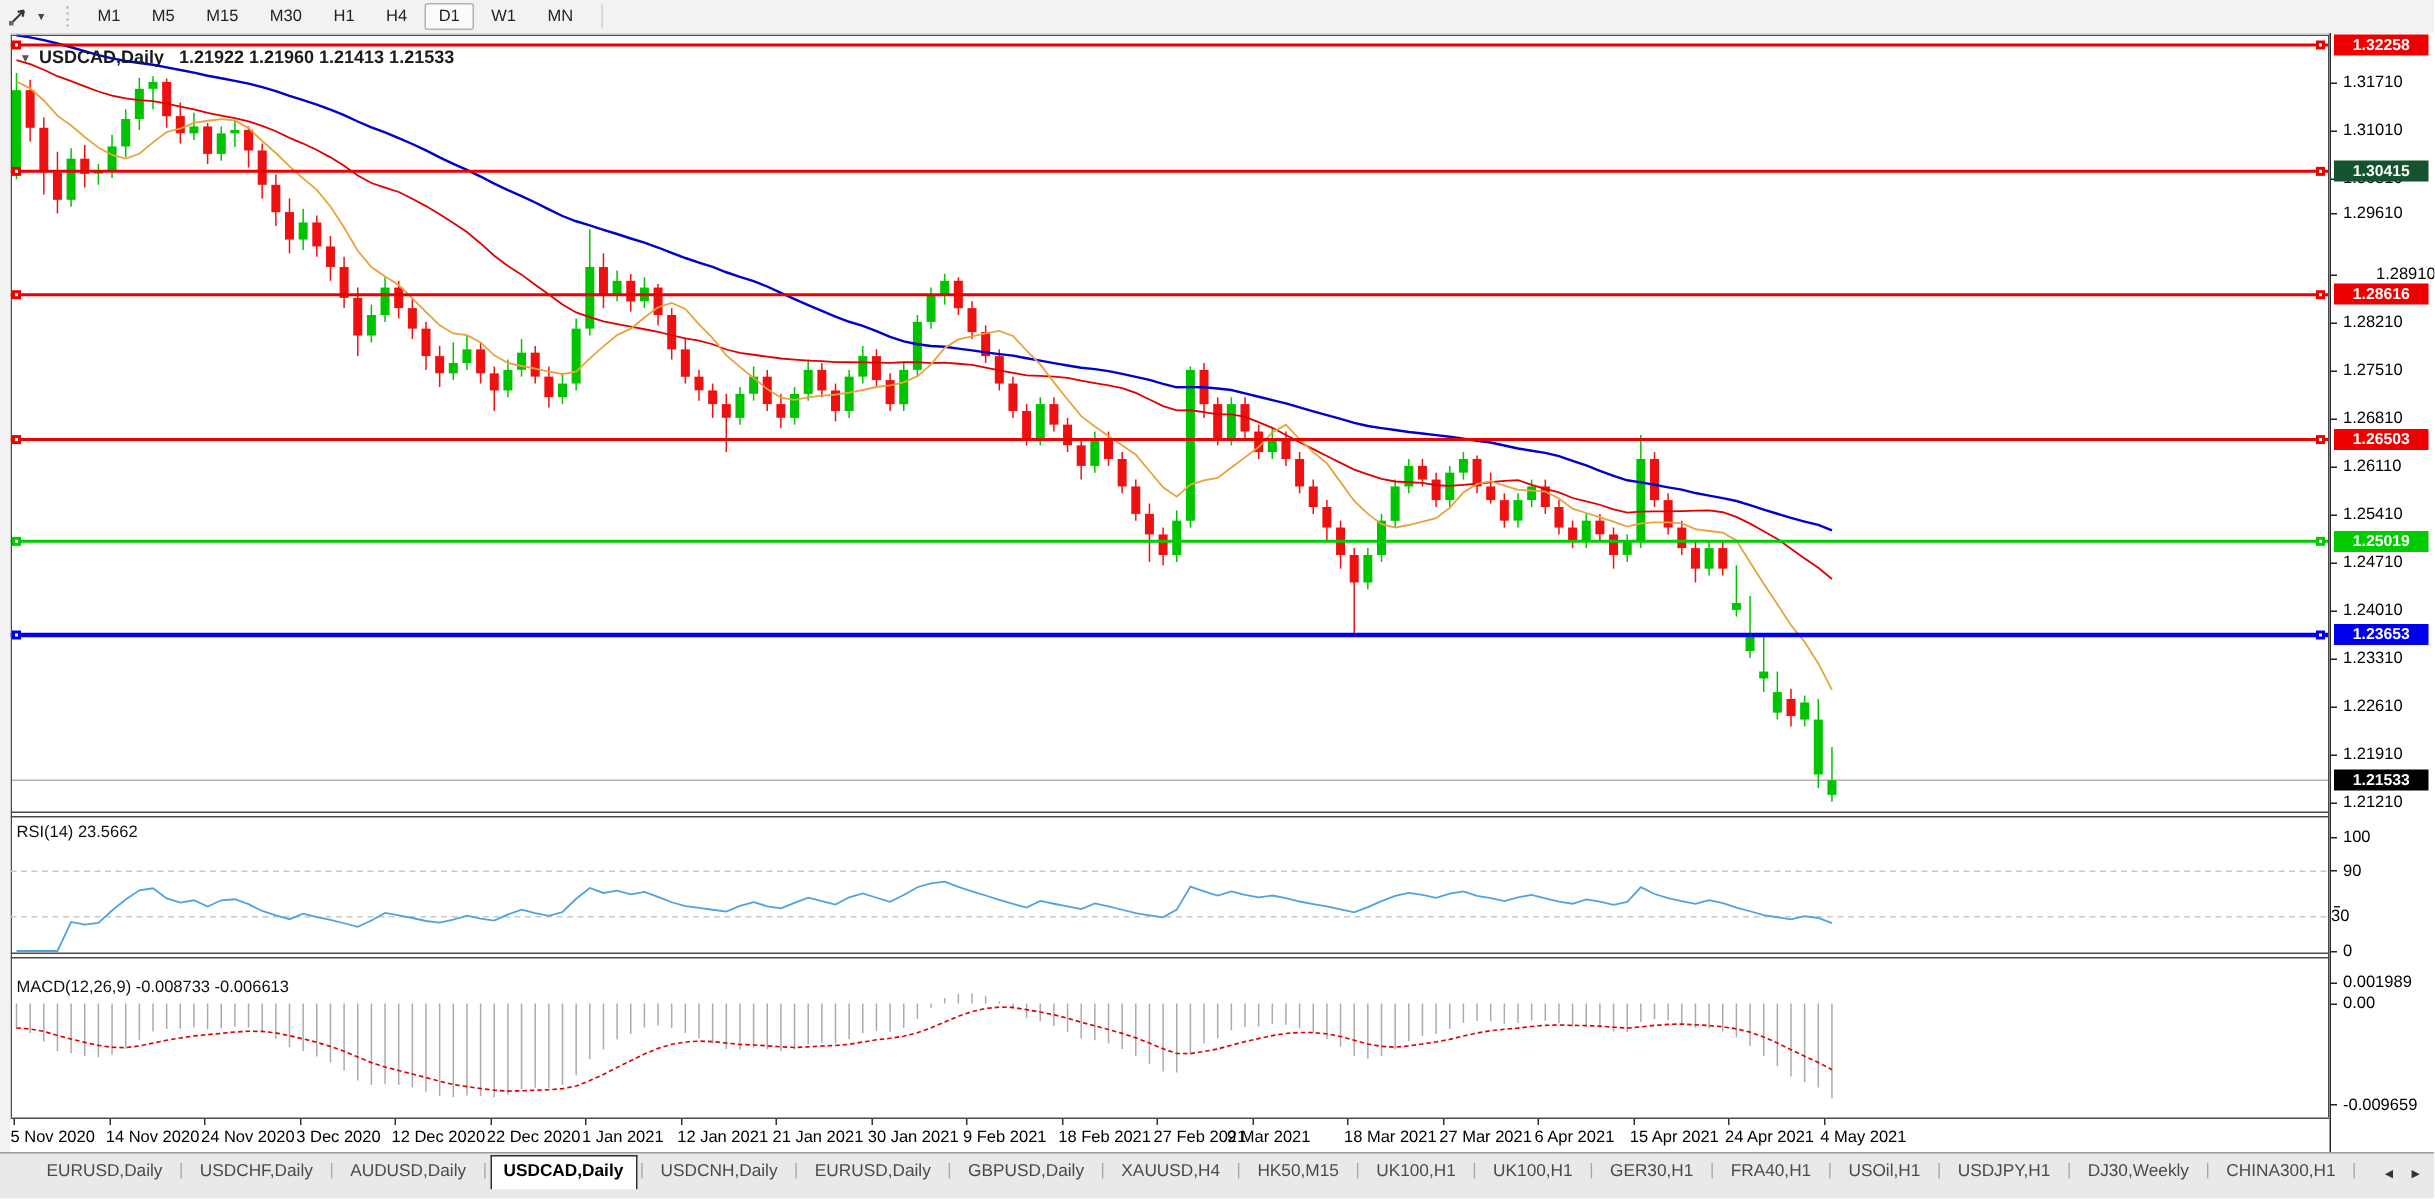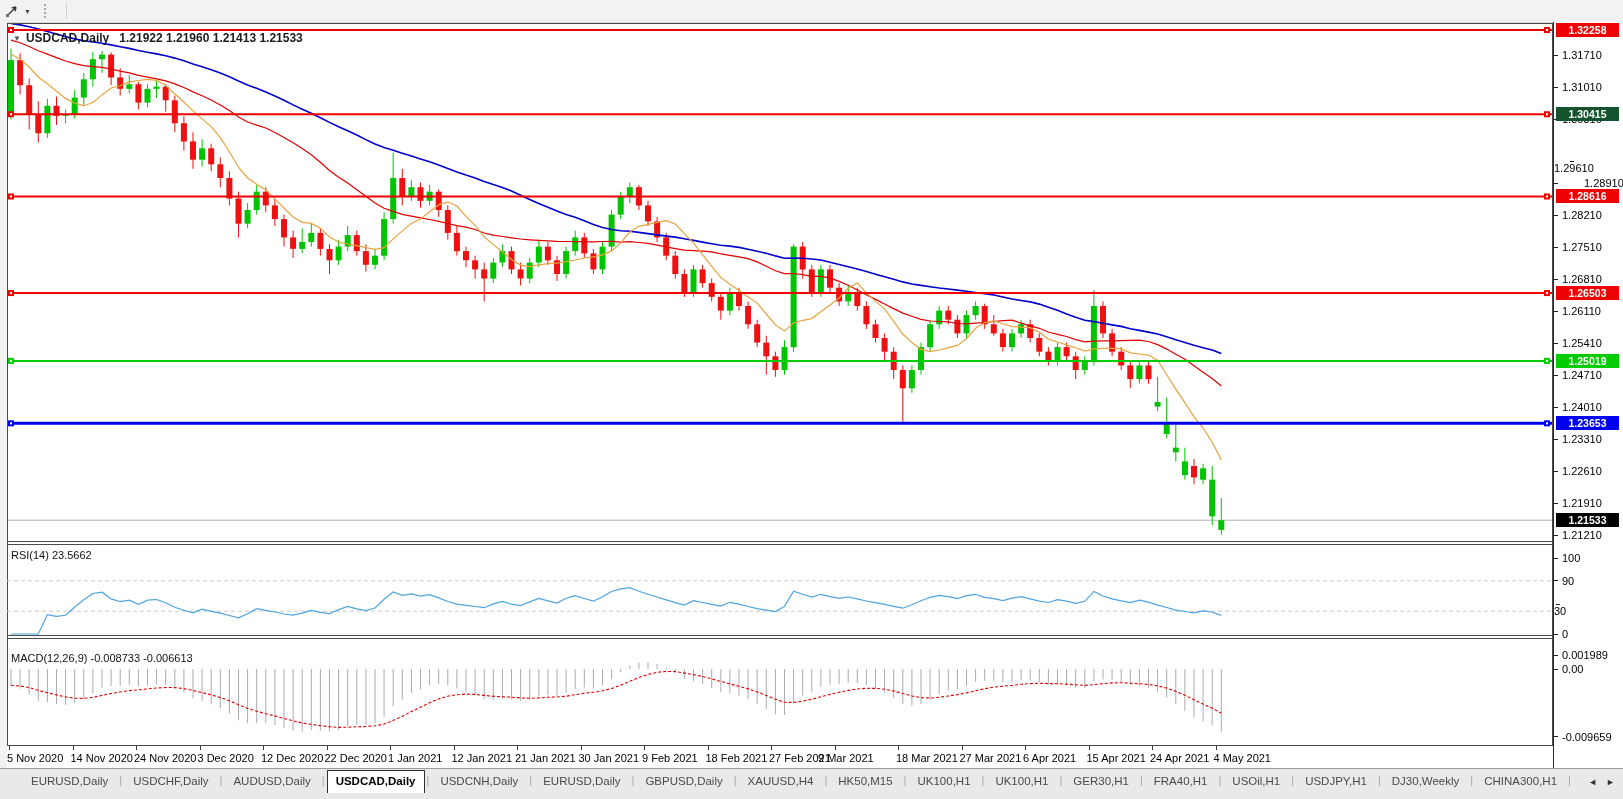--- a/index.html
+++ b/index.html
@@ -56,20 +56,31 @@
 
   <div id="toolbar">
     <span id="cursor-tool">
       <svg width="16" height="14" viewBox="0 0 16 14">
         <path d="M3 12 L12 3 M12 3 l-4.2 0.9 M12 3 l-0.9 4.2" stroke="#333" stroke-width="1.4" fill="none"></path>
         <rect x="2" y="10" width="3" height="3" fill="#6a6a6a"></rect>
       </svg>
     </span>
     <span id="caret">▼</span>
     <div class="grip"></div>
+    <div id="tf-buttons">
+        <div class="tfbtn">M1</div>
+        <div class="tfbtn">M5</div>
+        <div class="tfbtn">M15</div>
+        <div class="tfbtn">M30</div>
+        <div class="tfbtn">H1</div>
+        <div class="tfbtn">H4</div>
+        <div class="tfbtn active">D1</div>
+        <div class="tfbtn">W1</div>
+        <div class="tfbtn">MN</div>
+      </div>
     <div class="tool-sep"></div>
   </div>
 
   <div id="left-gutter"></div>
 
   <svg id="chart-svg" width="1546" height="722">
       <rect x="0" y="0" width="1546" height="722" fill="#ffffff"></rect>
       <line x1="0" x2="1546" y1="497.2397500000003" y2="497.2397500000003" stroke="#b4b4b4" stroke-width="1"></line>
       <line x1="4" x2="4" y1="25.6" y2="96.5" stroke="#00C400" stroke-width="1"></line>
       <rect x="1.0" y="37.1" width="6" height="54.9" fill="#00C400"></rect>
@@ -576,21 +587,21 @@
         <span>1.31710</span>
       </div>
       <div class="ptick" style="top: 58.0461px;">
         <i class="pdash"></i>
         <span>1.31010</span>
       </div>
       <div class="ptick" style="top: 90.0431px;">
         <i class="pdash"></i>
         <span>1.30310</span>
       </div>
-      <div class="ptick" style="top: 139px; flex-direction: column;">
+      <div class="ptick" style="top: 113px;">
         <i class="pdash"></i>
         <span>1.29610</span>
       </div>
       <div class="ptick" style="top: 154.037px; gap: 22px;">
         <i class="pdash"></i>
         <span>1.28910</span>
       </div>
       <div class="ptick" style="top: 186.034px;">
         <i class="pdash"></i>
         <span>1.28210</span>

